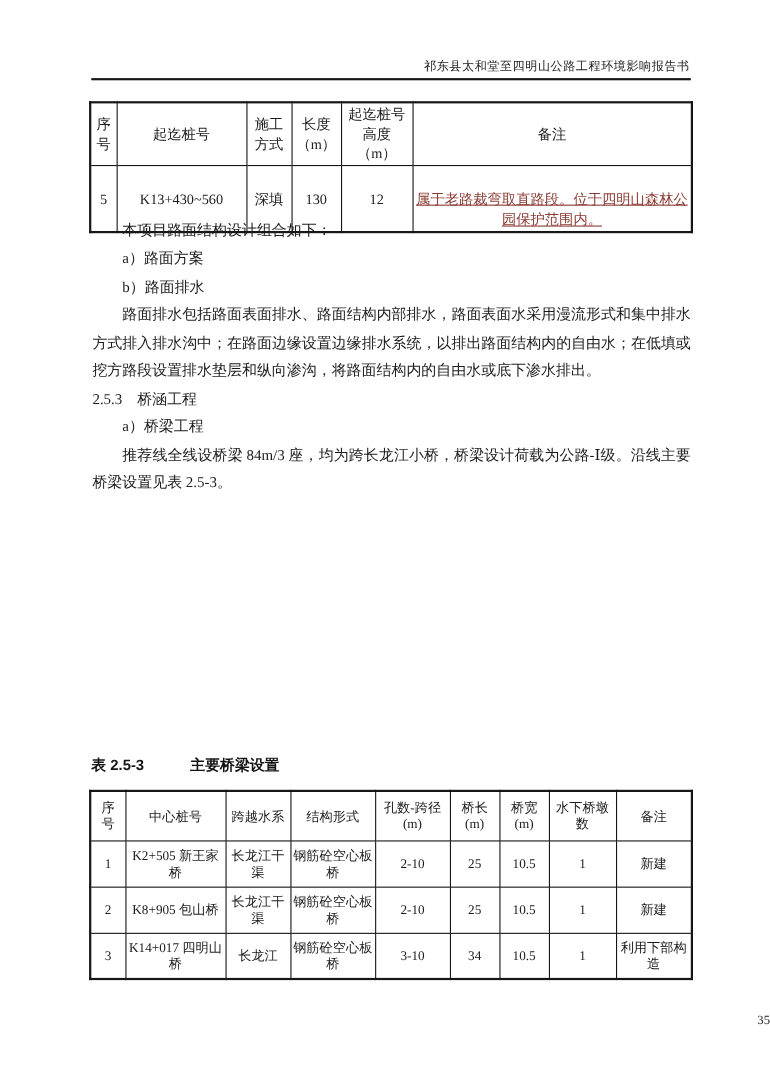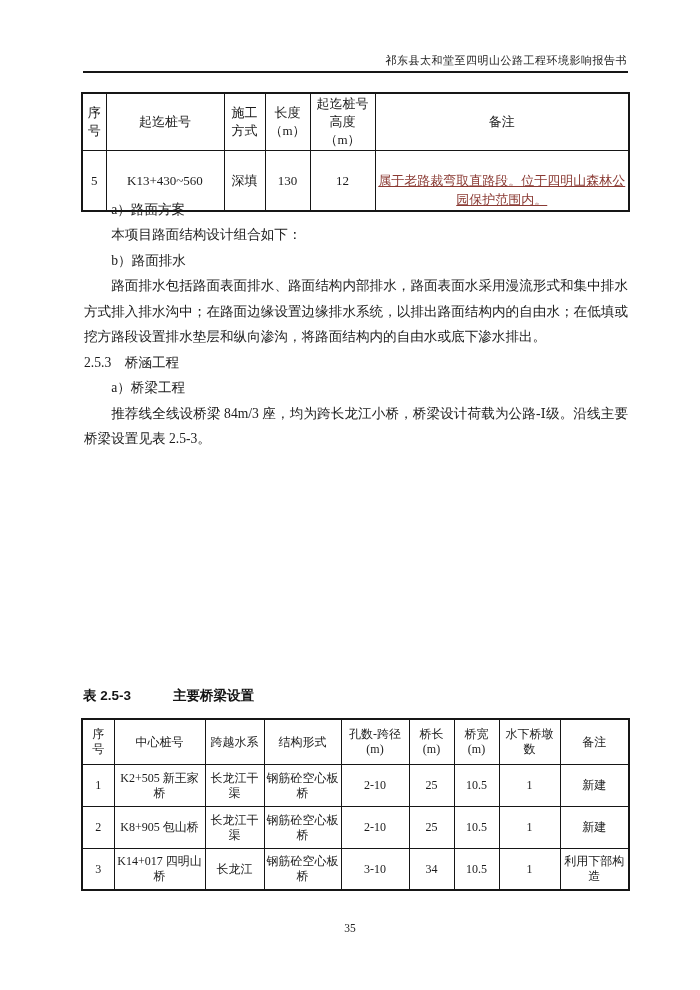--- a/index.html
+++ b/index.html
@@ -42,21 +42,21 @@
   .heading{text-indent:0;}
   
   .table-caption{
     position:absolute;top:687px;left:83px;width:545px;
     font-family:"Liberation Sans","DejaVu Sans",sans-serif;font-weight:bold;
     font-size:13.5px;color:#141414;
   }
   .table-caption .cap-label{margin-right:42px;}
   
   .page-number{
-    position:absolute;top:922px;left:0;width:700px;text-align:center;
+    position:absolute;top:922px;left:0;width:700px;text-align:right;
     font-size:11.5px;color:#222;
   }
 </style>
 </head>
 <body>
 
 <div class="page">
 
   <div class="doc-header">祁东县太和堂至四明山公路工程环境影响报告书</div>
   <div class="header-rule"></div>
@@ -90,22 +90,22 @@
       <td>130</td>
       <td>12</td>
       <td style="padding:1px 2px;">
         <span class="remark-red" id="remark-text" style="color: rgb(138, 58, 51);">属于老路裁弯取直路段。位于四明山森林公园保护范围内。</span>
       </td>
     </tr>
   </tbody>
     </table>
 
   <div class="body-text">
+    <p class="p-indent">本项目路面结构设计组合如下：</p>
     <p class="p-indent">a）路面方案</p>
-    <p class="p-indent">本项目路面结构设计组合如下：</p>
     <p class="p-indent">b）路面排水</p>
     <p class="p-indent">路面排水包括路面表面排水、路面结构内部排水，路面表面水采用漫流形式和集中排水方式排入排水沟中；在路面边缘设置边缘排水系统，以排出路面结构内的自由水；在低填或挖方路段设置排水垫层和纵向渗沟，将路面结构内的自由水或底下渗水排出。</p>
     <p class="heading">2.5.3　桥涵工程</p>
     <p class="p-indent">a）桥梁工程</p>
     <p class="p-indent">推荐线全线设桥梁 84m/3 座，均为跨长龙江小桥，桥梁设计荷载为公路-Ⅰ级。沿线主要桥梁设置见表 2.5-3。</p>
   </div>
 
   <div class="table-caption">
     <span class="cap-label">表 2.5-3</span><span>主要桥梁设置</span>
   </div>

